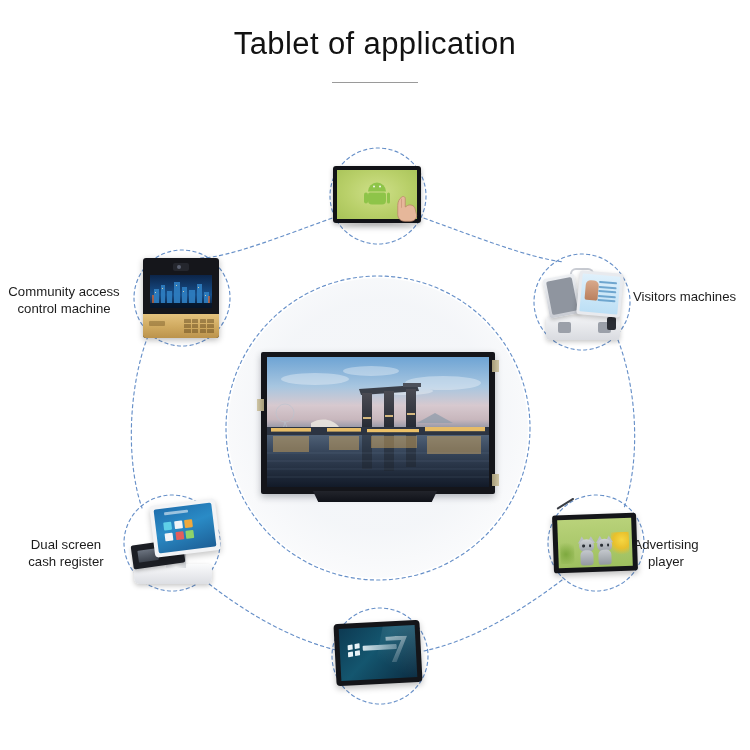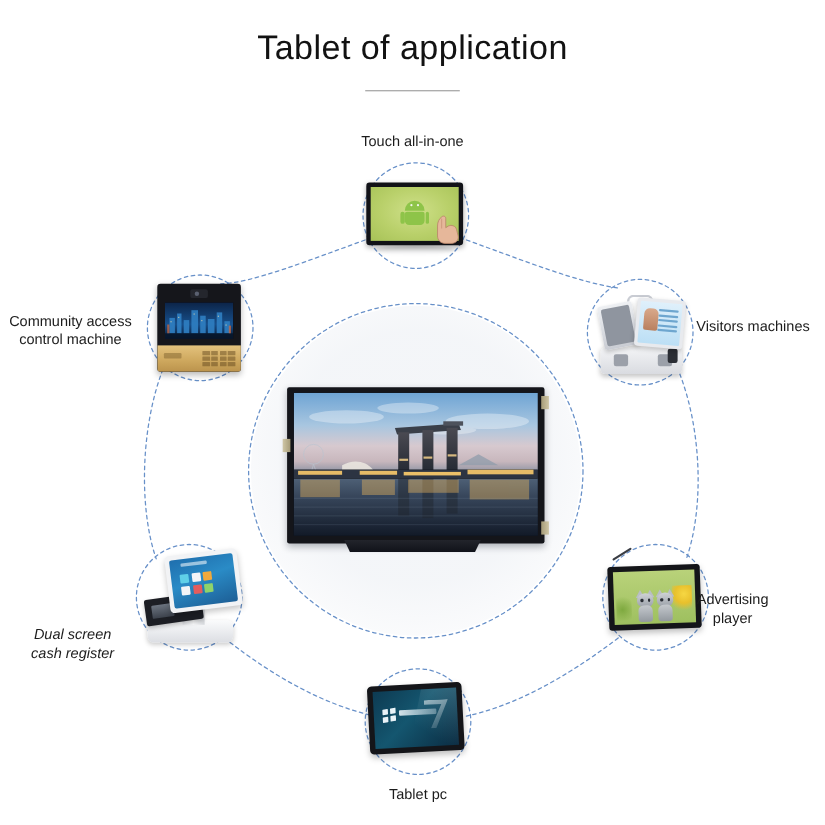--- a/index.html
+++ b/index.html
@@ -34,21 +34,21 @@
   .label{
     position:absolute;
     font-size:13.2px;line-height:17px;
     color:#1c1c1c;
     white-space:pre-line;
     z-index:6;
   }
   .lbl-touch{left:285px;top:120px;width:180px;text-align:center;}
   .lbl-community{left:-2px;top:283px;width:132px;text-align:center;}
   .lbl-visitors{left:633px;top:288px;width:120px;text-align:left;}
-  .lbl-dual{left:12px;top:568px;width:108px;text-align:center;font-style:italic;}
+  .lbl-dual{left:12px;top:536px;width:108px;text-align:center;}
   .lbl-adv{left:618px;top:536px;width:96px;text-align:center;}
   .lbl-tablet{left:310px;top:713px;width:140px;text-align:center;}
 
   
   .halo{
     position:absolute;left:228px;top:278px;width:300px;height:300px;
     border-radius:50%;
     background:radial-gradient(circle at 50% 46%,
       rgba(243,245,248,.98) 0%,
       rgba(243,245,248,.92) 52%,
@@ -609,23 +609,21 @@
             <i></i>
             <i></i>
             <i></i>
         </div>
         <div class="win-word"></div>
         <div class="tab-gloss"></div>
       </div>
     </div>
   </div>
 
-  <div class="label lbl-touch">Touch all-in-one</div>
   <div class="label lbl-visitors">Visitors machines</div>
   <div class="label lbl-adv">Advertising
 player</div>
-  <div class="label lbl-tablet">Tablet pc</div>
   <div class="label lbl-dual">Dual screen
 cash register</div>
   <div class="label lbl-community">Community access
 control machine</div>
 
 </div>
 
 </body></html>

